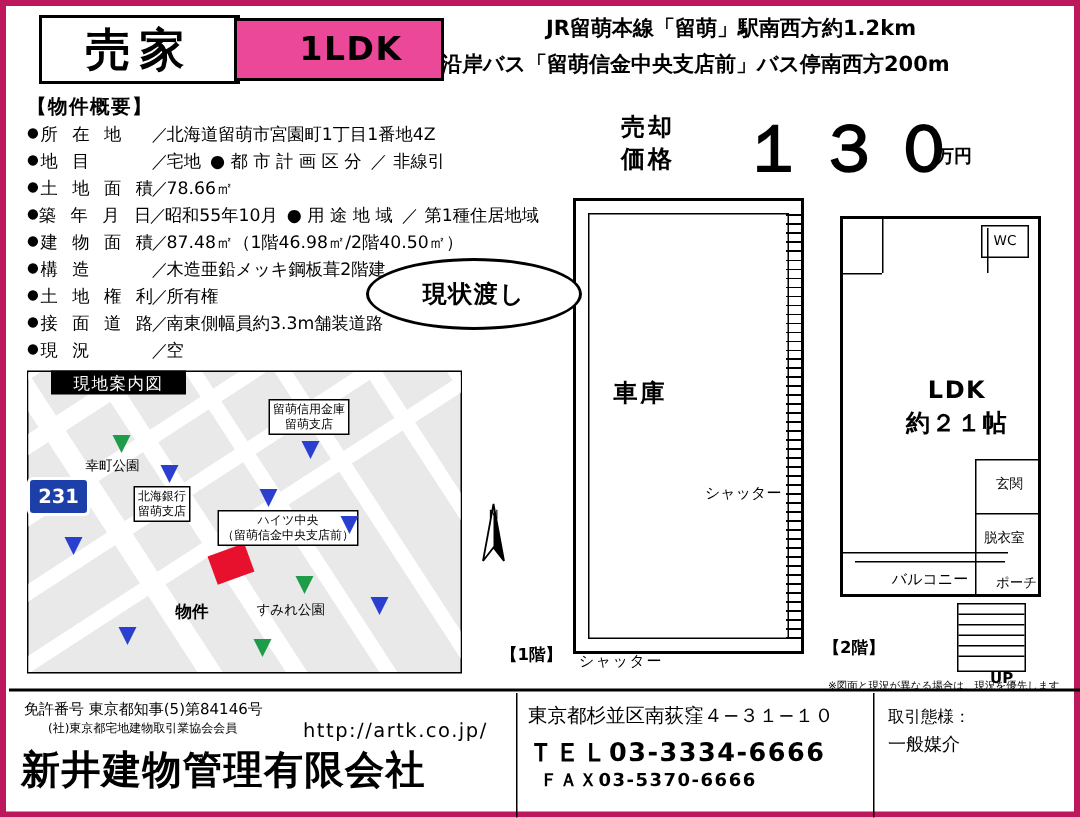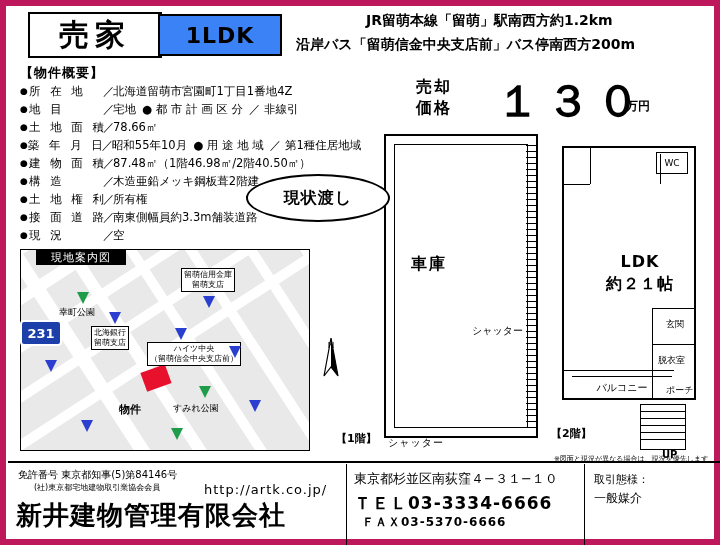--- a/index.html
+++ b/index.html
@@ -6,35 +6,35 @@
   body{
     width:720px;height:545px;
     background:#ffffff;
     font-family:"DejaVu Sans","Liberation Sans",sans-serif;
     color:#000;
     overflow:hidden;
     position:relative;
   }
   .page{
     position:absolute;left:0;top:0;width:720px;height:545px;
-    border:6px solid #be185d;box-sizing:border-box;
+    border:4px solid #be185d;box-sizing:border-box;
   }
 
   
   .hdr-title{
     position:absolute;left:22px;top:6px;width:130px;height:42px;
     border:2px solid #000;background:#fff;
     display:flex;align-items:center;justify-content:center;
     font-size:30px;font-weight:bold;letter-spacing:6px;
   }
   .hdr-madori{
     position:absolute;left:152px;top:8px;width:120px;height:38px;
-    border:2px solid #000;background:#3b82f6;
+    border:2px solid #000;background:#ec4899;
     display:flex;align-items:center;justify-content:center;
-    font-size:22px;font-weight:bold;letter-spacing:1px;
+    font-size:22px;font-weight:bold;letter-spacing:1px;padding-left:16px;
   }
   .hdr-access1{
     position:absolute;left:360px;top:6px;
     font-size:14px;font-weight:bold;letter-spacing:0px;white-space:nowrap;
   }
   .hdr-access2{
     position:absolute;left:290px;top:30px;
     font-size:14px;font-weight:bold;white-space:nowrap;
   }
 

